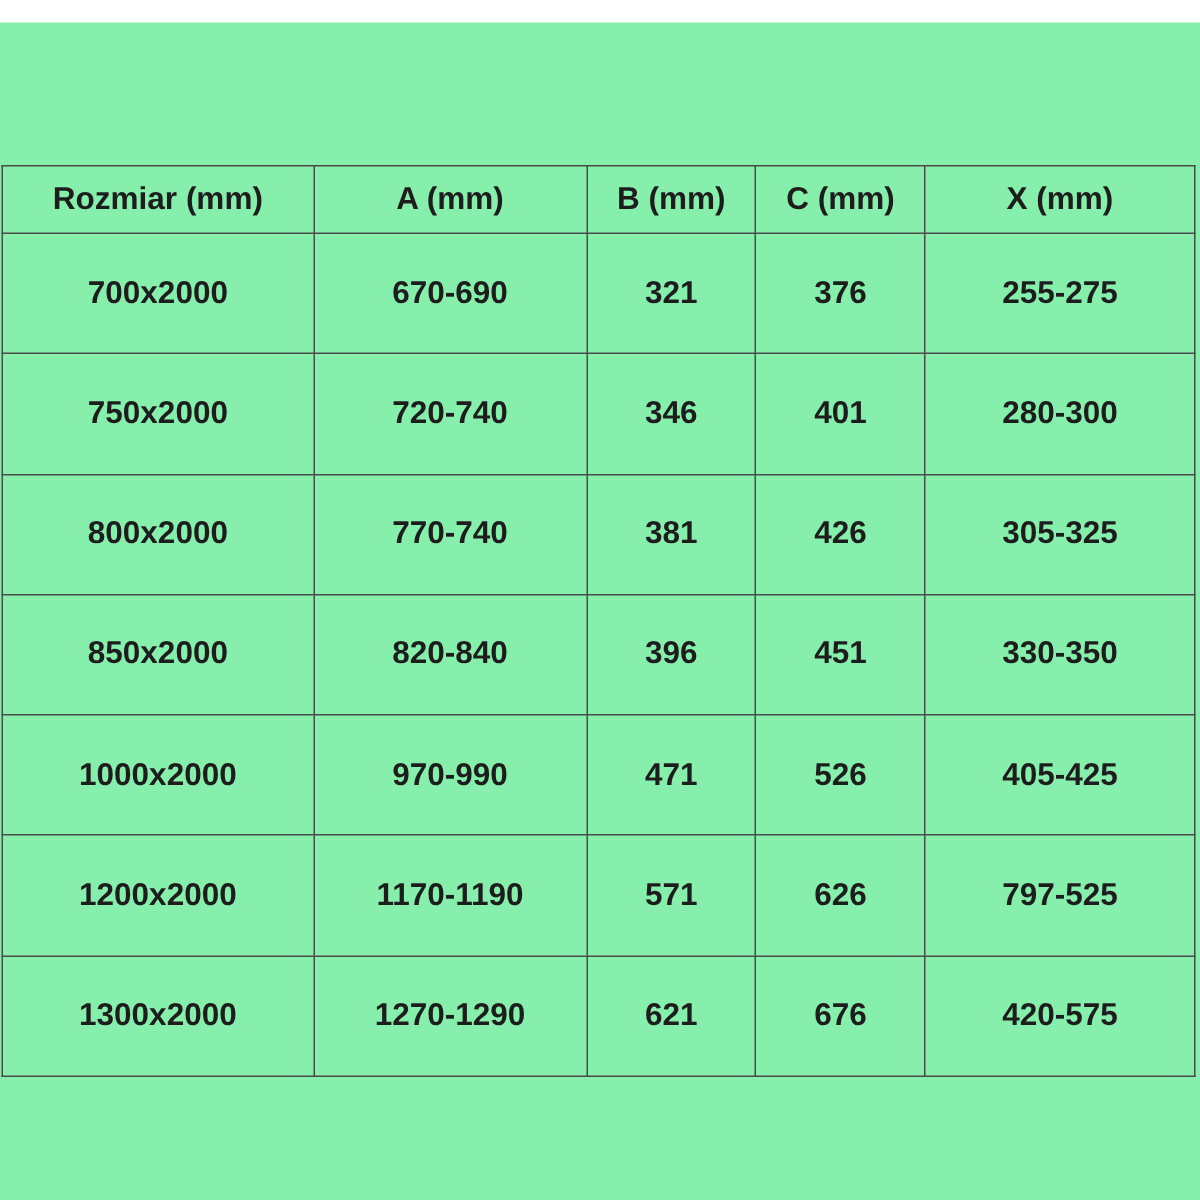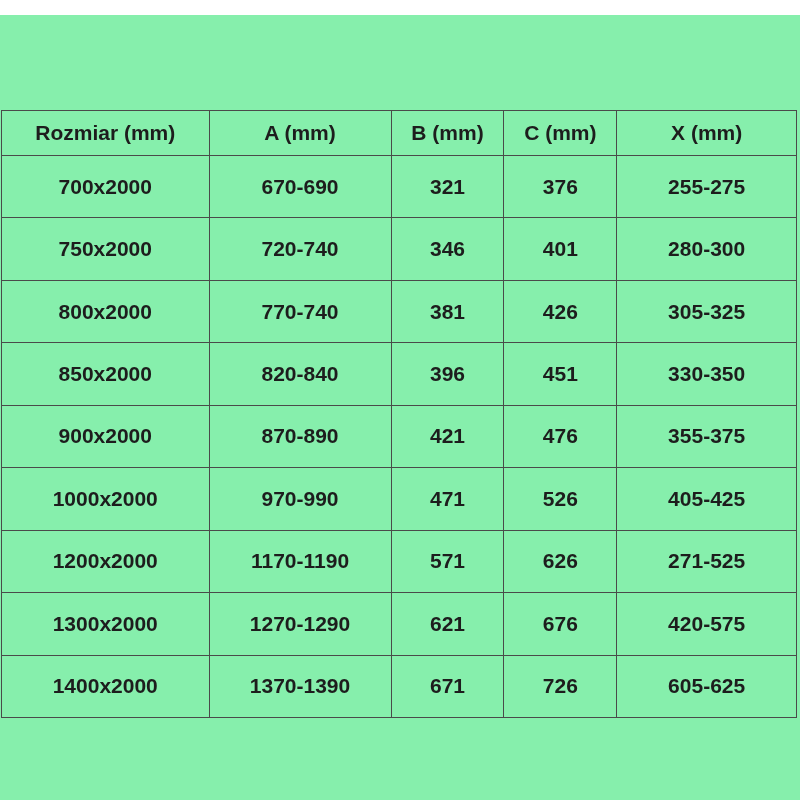--- a/index.html
+++ b/index.html
@@ -98,49 +98,35 @@
         <td>305-325</td>
       </tr>
       <tr>
         <td>850x2000</td>
         <td>820-840</td>
         <td>396</td>
         <td>451</td>
         <td>330-350</td>
       </tr>
       <tr>
-        <td>900x2000</td>
-        <td>870-890</td>
-        <td>421</td>
-        <td>476</td>
-        <td>355-375</td>
-      </tr>
-      <tr>
         <td>1000x2000</td>
         <td>970-990</td>
         <td>471</td>
         <td>526</td>
         <td>405-425</td>
       </tr>
       <tr>
         <td>1200x2000</td>
         <td>1170-1190</td>
         <td>571</td>
         <td>626</td>
-        <td>271-525</td>
+        <td>797-525</td>
       </tr>
       <tr>
         <td>1300x2000</td>
         <td>1270-1290</td>
         <td>621</td>
         <td>676</td>
         <td>420-575</td>
       </tr>
-      <tr>
-        <td>1400x2000</td>
-        <td>1370-1390</td>
-        <td>671</td>
-        <td>726</td>
-        <td>605-625</td>
-      </tr>
     </tbody>
   </table>
 </div>
 
 </body></html>

